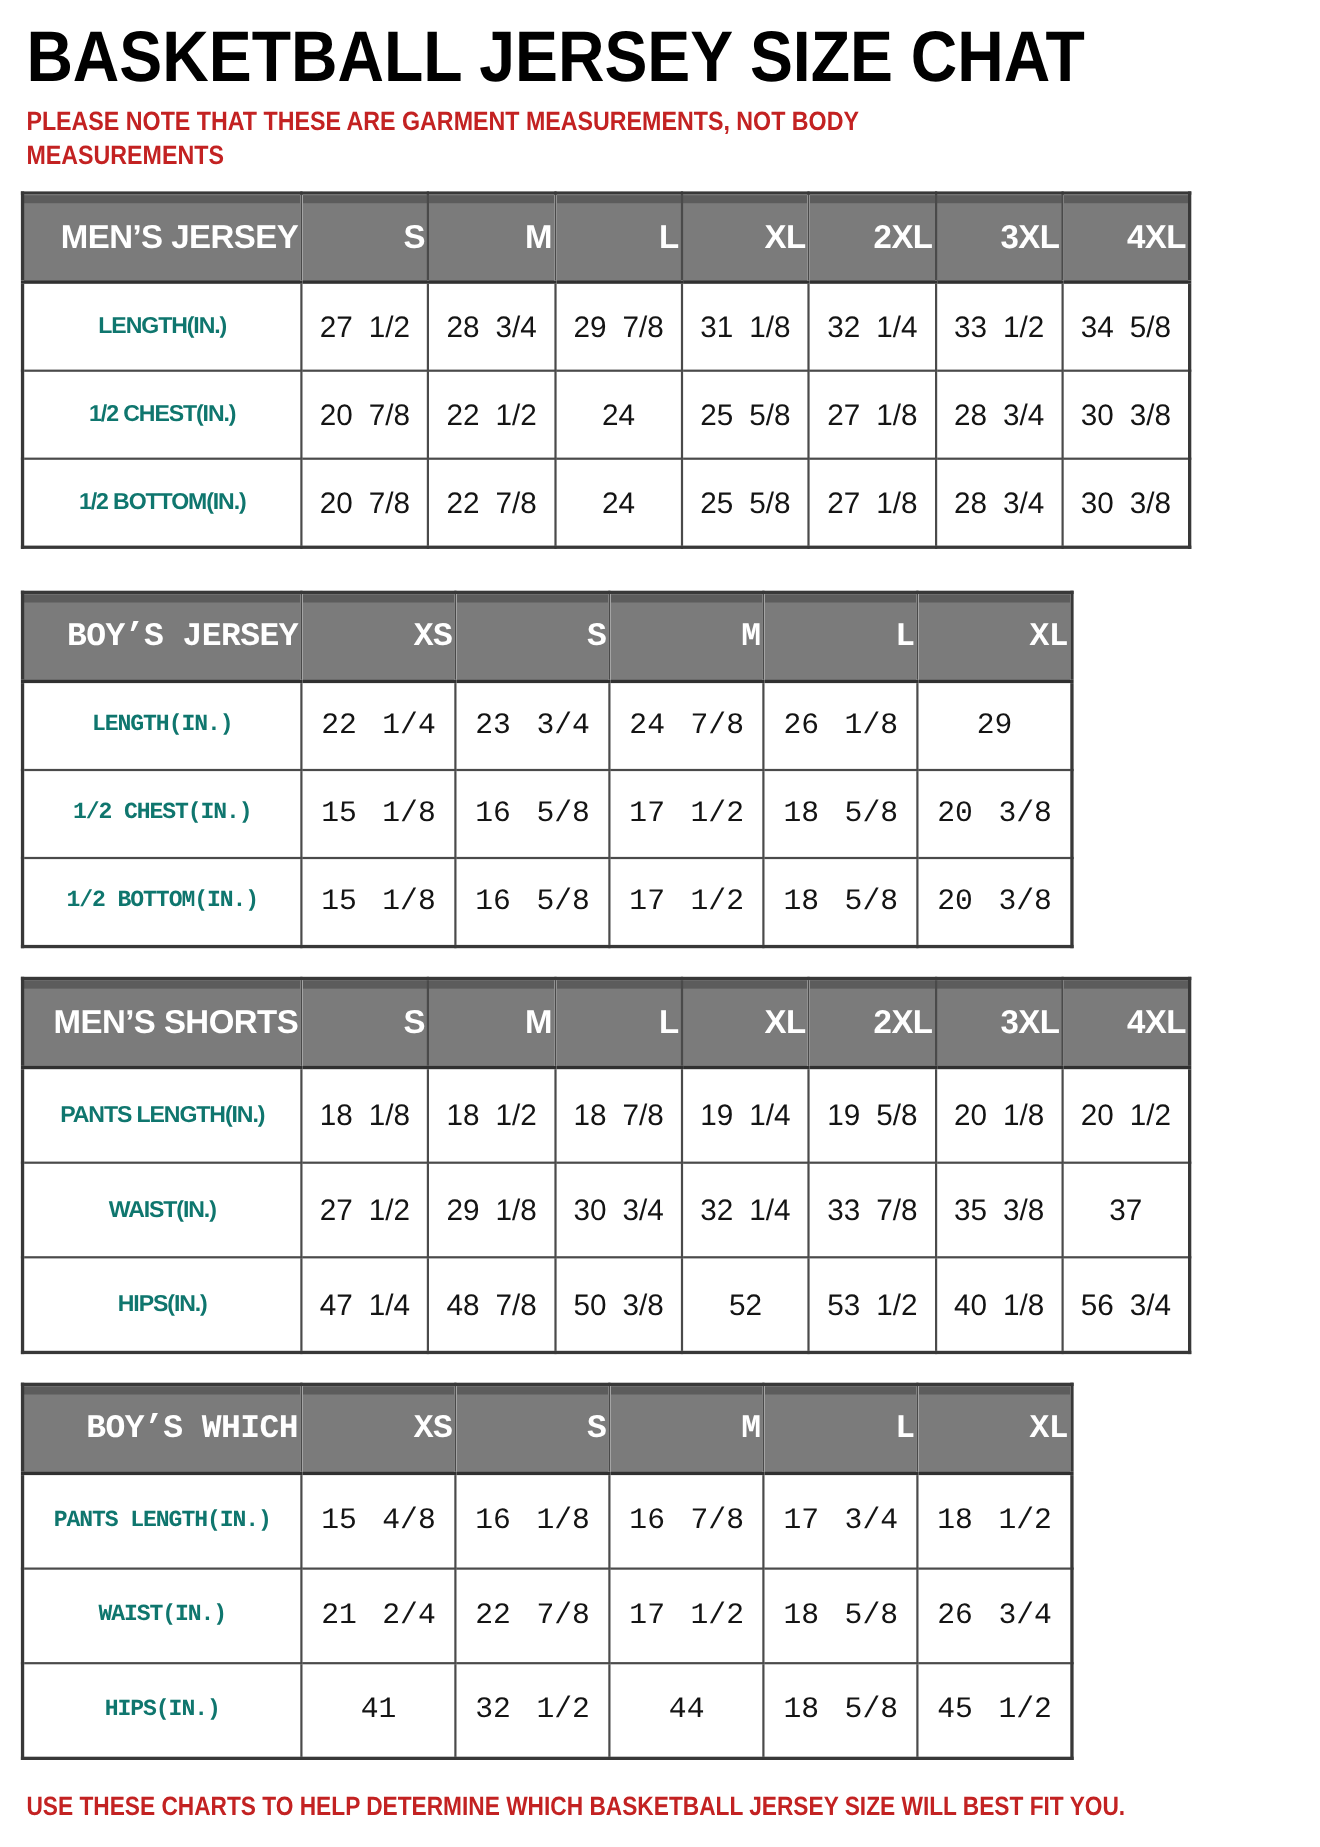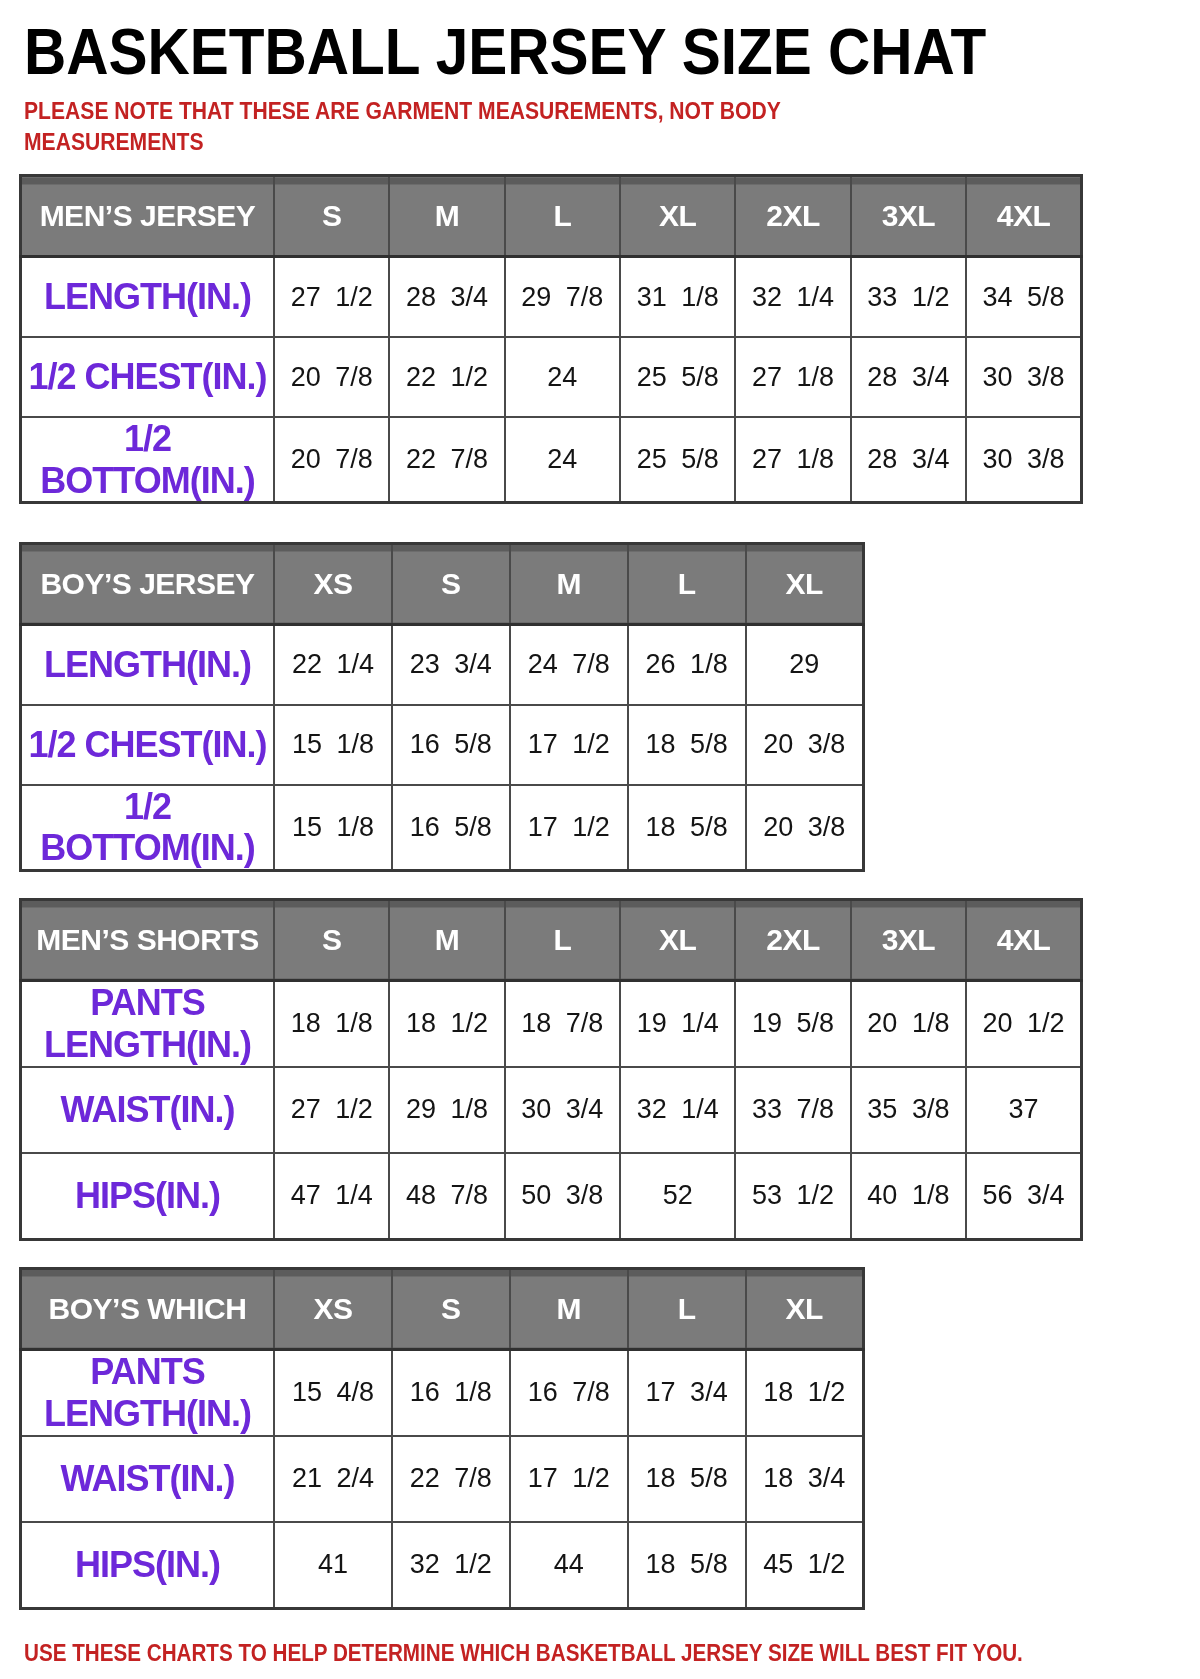--- a/index.html
+++ b/index.html
@@ -45,57 +45,58 @@
   .gap-first  { margin-top: 16px; }
   .gap-large  { margin-top: 38px; }
   .gap-medium { margin-top: 26px; }
 
   table.size-table {
     border-collapse: collapse;
     table-layout: fixed;
     border: 3px solid #383838;
   }
   table.size-table.wide   { width: 1064px; }
-  table.size-table.narrow { width: 846px; }
+  table.size-table.narrow { width: 957px; font-family: Liberation Mono, monospace; }
 
   .size-table th, .size-table td {
     border: 2px solid #4a4a4a;
     text-align: center;
     vertical-align: middle;
     padding: 0 2px;
     overflow: hidden;
   }
 
   .size-table th {
     height: 78px;
     background: linear-gradient(to bottom, #5c5c5c 0px, #5c5c5c 7px, #7b7b7b 7px);
     color: #ffffff;
     font-size: 30px;
     font-weight: bold;
     letter-spacing: -0.5px;
     border-bottom: 3px solid #303030;
+    text-align: right;
   }
   .size-table th.label-col { width: 247px; }
 
   .size-table td {
     background: #ffffff;
     font-size: 27px;
     word-spacing: 7px;
     color: #141414;
   }
   table.jersey td { height: 78px; }
   table.shorts td { height: 84px; }
 
   .size-table td.row-label {
     font-weight: bold;
-    font-size: 36px;
+    font-size: 21px;
     letter-spacing: -1px;
     word-spacing: normal;
     line-height: 1.15;
-    color: #6d28d9;
+    color: #0f766e;
     margin-left: 12px;
   }
 </style>
 </head>
 <body>
 
 <div class="page">
 
   <h1 class="page-title">BASKETBALL JERSEY SIZE CHAT</h1>
 
@@ -260,21 +261,21 @@
             <td>16 7/8</td>
             <td>17 3/4</td>
             <td>18 1/2</td>
           </tr>
           <tr>
             <td class="row-label">WAIST(IN.)</td>
             <td>21 2/4</td>
             <td>22 7/8</td>
             <td>17 1/2</td>
             <td>18 5/8</td>
-            <td>18 3/4</td>
+            <td>26 3/4</td>
           </tr>
           <tr>
             <td class="row-label">HIPS(IN.)</td>
             <td>41</td>
             <td>32 1/2</td>
             <td>44</td>
             <td>18 5/8</td>
             <td>45 1/2</td>
           </tr>
         </tbody>

